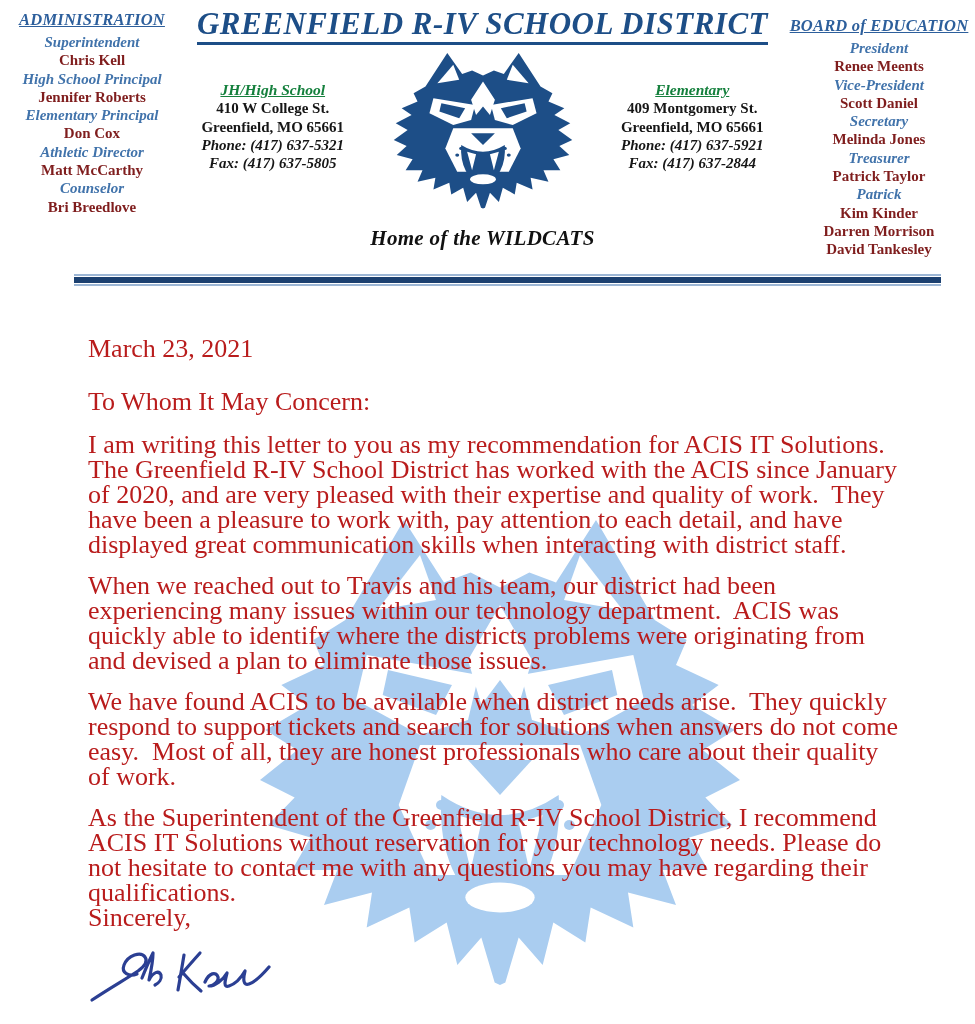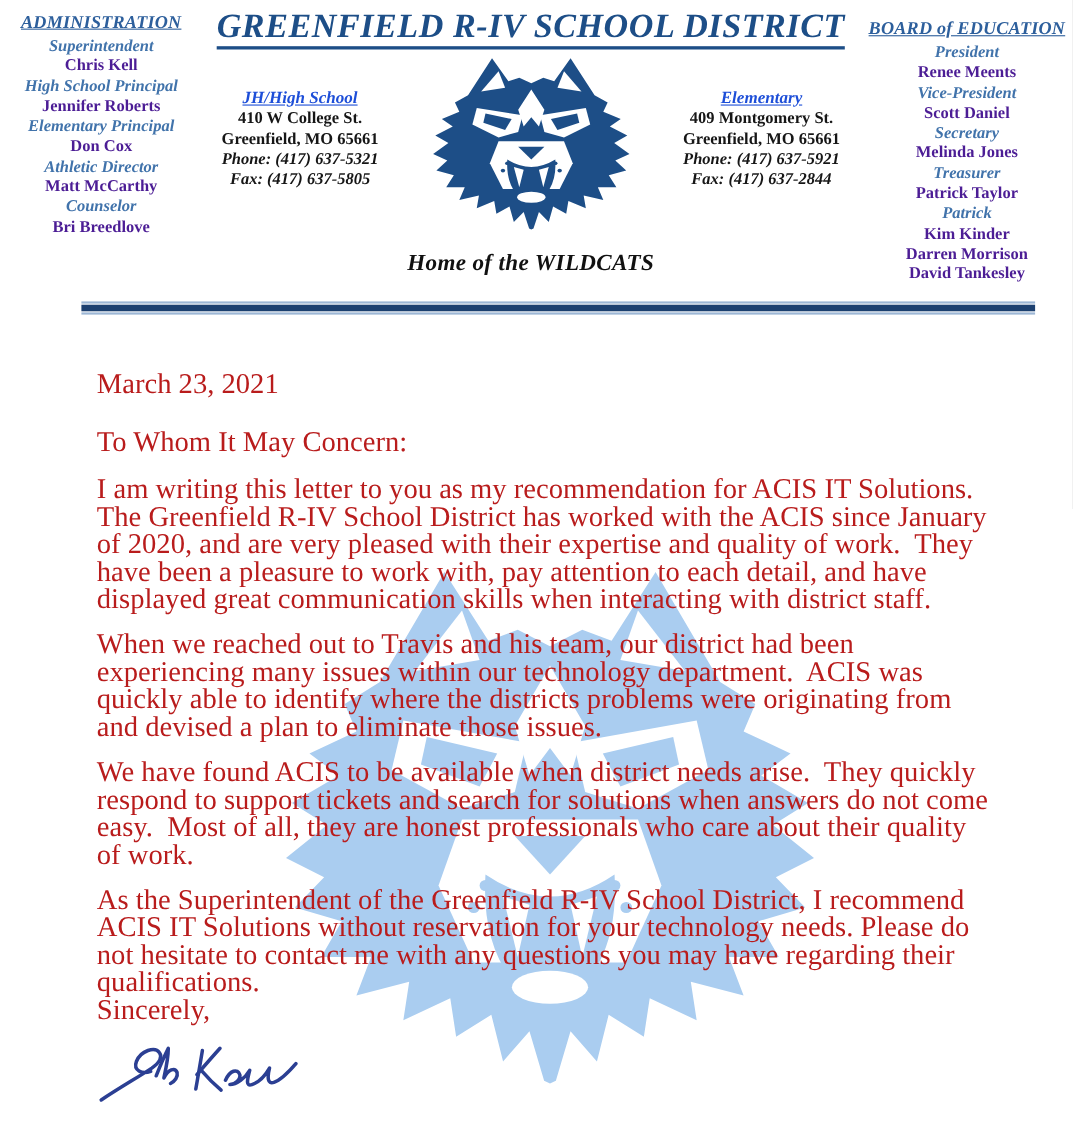--- a/index.html
+++ b/index.html
@@ -15,31 +15,31 @@
   
   .letterhead{position:relative;height:268px;z-index:2;padding-left:36px;}
   .admin-col{position:absolute;left:6px;top:10px;width:172px;text-align:center;}
   .board-col{position:absolute;right:4px;top:16px;width:184px;text-align:center;}
   .side-heading{
     font-size:16.5px;font-weight:bold;font-style:italic;
     color:#2d5f9c;text-decoration:underline;
     margin-bottom:3px;letter-spacing:.2px;
   }
   .side-role{font-size:15px;font-weight:bold;font-style:italic;color:#4173ab;line-height:1.22;}
-  .side-name{font-size:15px;font-weight:bold;color:#4c1d95;line-height:1.22;}
+  .side-name{font-size:15px;font-weight:bold;color:#7f1d1d;line-height:1.22;}
   .center-col{position:absolute;left:182px;right:192px;top:6px;text-align:center;}
   .district-title{
     margin:0;font-size:31px;font-weight:bold;font-style:italic;
     color:#1d4e87;letter-spacing:.5px;white-space:nowrap;
   }
   .district-title span{border-bottom:3px solid #1d4e87;padding-bottom:1px;}
   .center-row{display:flex;justify-content:space-between;align-items:flex-start;margin-top:6px;}
   .addr{width:192px;margin-top:32px;text-align:center;}
   .addr-heading{
-    font-size:15.5px;font-weight:bold;font-style:italic;color:#1d4ed8;
+    font-size:15.5px;font-weight:bold;font-style:italic;color:#15803d;
     text-decoration:underline;line-height:1.25;
   }
   .addr-line{font-size:15px;font-weight:bold;color:#161616;line-height:1.22;}
   .addr-line.it{font-style:italic;}
   .logo{flex:0 0 auto;margin-top:0;}
   .tagline{
     margin-top:4px;font-size:21px;font-weight:bold;font-style:italic;color:#111;
     letter-spacing:.3px;
   }
   

